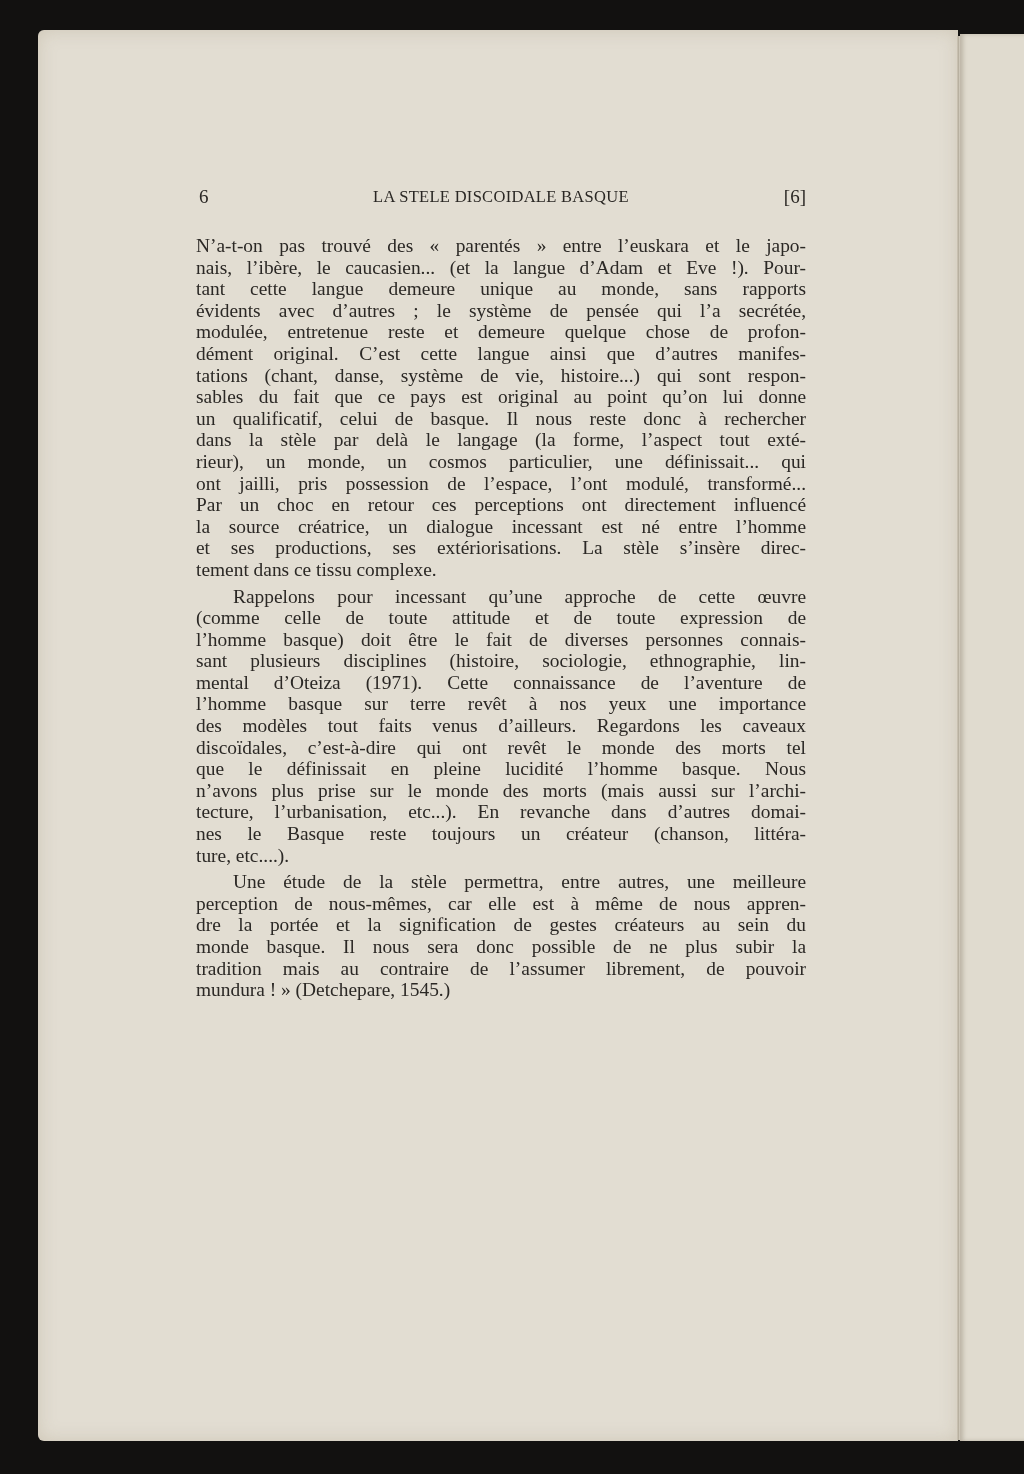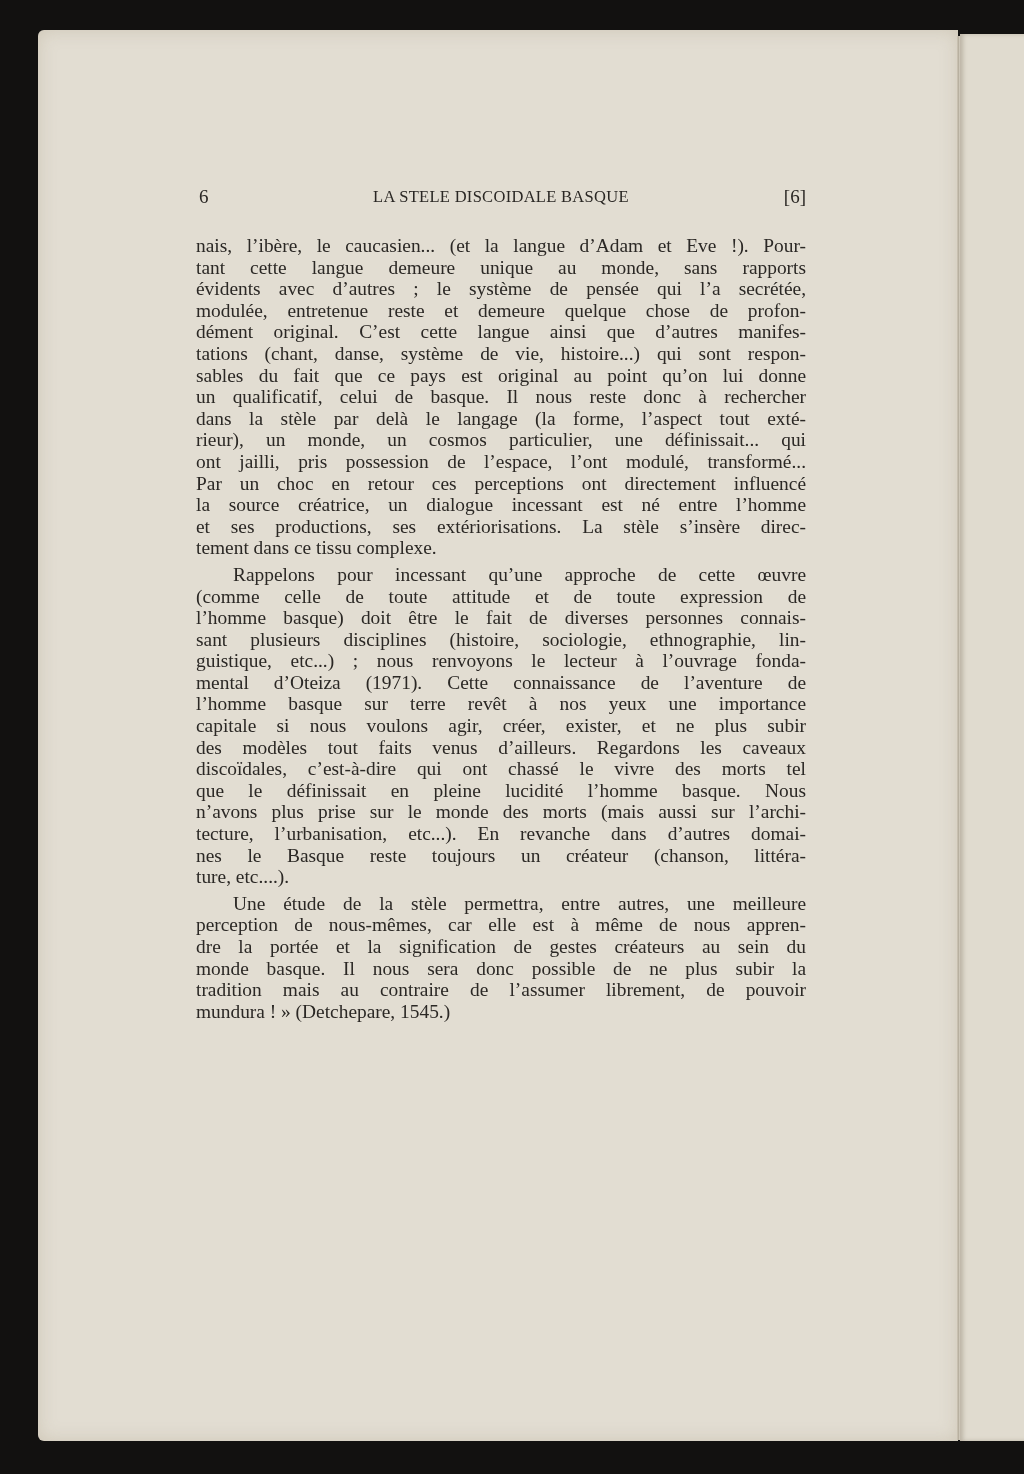--- a/index.html
+++ b/index.html
@@ -52,20 +52,21 @@
 <div class="next-page"></div>
 
 <div class="header">
   <span class="pnum">6</span>
   <span class="title">LA STELE DISCOIDALE BASQUE</span>
   <span class="ref">[6]</span>
 </div>
 
 <div class="body-text" id="body-text">
     <div class="para">
+      <span class="line">N’a-t-on pas trouvé des « parentés » entre l’euskara et le japo-</span>
       <span class="line">nais, l’ibère, le caucasien... (et la langue d’Adam et Eve !). Pour-</span>
       <span class="line">tant cette langue demeure unique au monde, sans rapports</span>
       <span class="line">évidents avec d’autres ; le système de pensée qui l’a secrétée,</span>
       <span class="line">modulée, entretenue reste et demeure quelque chose de profon-</span>
       <span class="line">dément original. C’est cette langue ainsi que d’autres manifes-</span>
       <span class="line">tations (chant, danse, système de vie, histoire...) qui sont respon-</span>
       <span class="line">sables du fait que ce pays est original au point qu’on lui donne</span>
       <span class="line">un qualificatif, celui de basque. Il nous reste donc à rechercher</span>
       <span class="line">dans la stèle par delà le langage (la forme, l’aspect tout exté-</span>
       <span class="line">rieur), un monde, un cosmos particulier, une définissait... qui</span>
@@ -73,26 +74,24 @@
       <span class="line">Par un choc en retour ces perceptions ont directement influencé</span>
       <span class="line">la source créatrice, un dialogue incessant est né entre l’homme</span>
       <span class="line">et ses productions, ses extériorisations. La stèle s’insère direc-</span>
       <span class="line last">tement dans ce tissu complexe.</span>
     </div>
     <div class="para">
       <span class="line indent">Rappelons pour incessant qu’une approche de cette œuvre</span>
       <span class="line">(comme celle de toute attitude et de toute expression de</span>
       <span class="line">l’homme basque) doit être le fait de diverses personnes connais-</span>
       <span class="line">sant plusieurs disciplines (histoire, sociologie, ethnographie, lin-</span>
-      <span class="line">guistique, etc...) ; nous renvoyons le lecteur à l’ouvrage fonda-</span>
       <span class="line">mental d’Oteiza (1971). Cette connaissance de l’aventure de</span>
       <span class="line">l’homme basque sur terre revêt à nos yeux une importance</span>
-      <span class="line">capitale si nous voulons agir, créer, exister, et ne plus subir</span>
       <span class="line">des modèles tout faits venus d’ailleurs. Regardons les caveaux</span>
-      <span class="line">discoïdales, c’est-à-dire qui ont chassé le vivre des morts tel</span>
+      <span class="line">discoïdales, c’est-à-dire qui ont revêt le monde des morts tel</span>
       <span class="line">que le définissait en pleine lucidité l’homme basque. Nous</span>
       <span class="line">n’avons plus prise sur le monde des morts (mais aussi sur l’archi-</span>
       <span class="line">tecture, l’urbanisation, etc...). En revanche dans d’autres domai-</span>
       <span class="line">nes le Basque reste toujours un créateur (chanson, littéra-</span>
       <span class="line last">ture, etc....).</span>
     </div>
     <div class="para">
       <span class="line indent">Une étude de la stèle permettra, entre autres, une meilleure</span>
       <span class="line">perception de nous-mêmes, car elle est à même de nous appren-</span>
       <span class="line">dre la portée et la signification de gestes créateurs au sein du</span>

